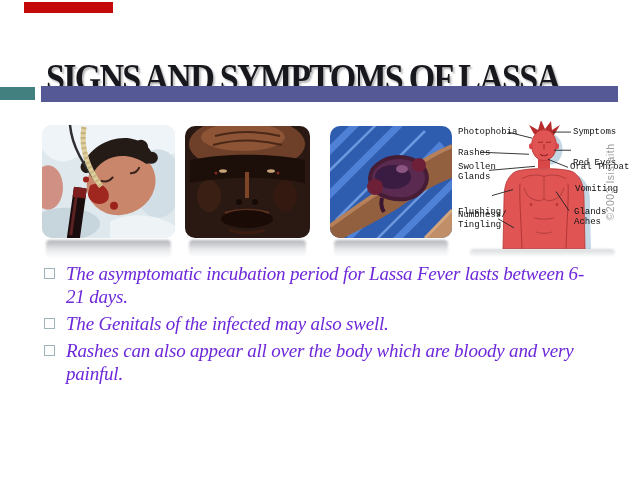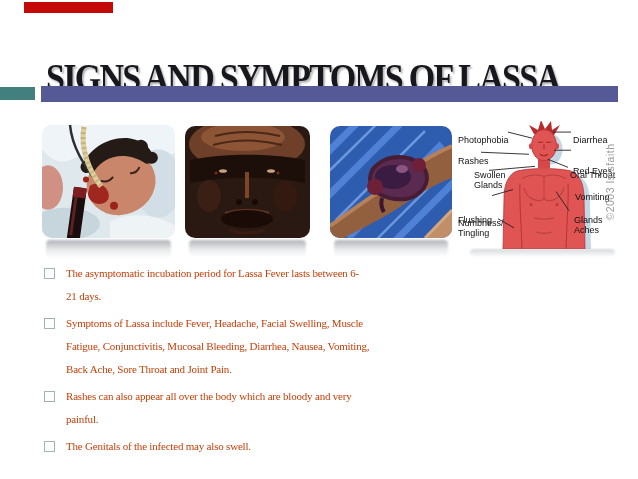--- a/index.html
+++ b/index.html
@@ -25,32 +25,32 @@
   .diagram{position:absolute;margin:0;padding:0;}
   .diagram svg.fig{display:block;width:100%;height:100%;}
 
   
   .refl{position:absolute;border-radius:4px;filter:blur(1px);
         background:linear-gradient(180deg, rgba(70,75,85,0.42), rgba(120,125,135,0.16) 55%, rgba(255,255,255,0));}
   .refl-light{position:absolute;border-radius:6px;filter:blur(1px);
         background:linear-gradient(180deg, rgba(150,155,162,0.40), rgba(255,255,255,0));}
 
   
-  .dlabel{position:absolute;font-family:Liberation Sans, sans-serif;font-size:9px;
-          line-height:10px;color:#111;white-space:pre;margin-top:8px;}
+  .dlabel{position:absolute;font-family:Liberation Mono, monospace;font-size:9px;
+          line-height:10px;color:#111;white-space:pre;}
   .watermark{position:absolute;left:104px;top:55px;width:100px;height:12px;text-align:center;
           transform:rotate(-90deg);font-family:"Liberation Sans", sans-serif;
           font-size:10.5px;color:#9a9a9a;letter-spacing:0.5px;white-space:nowrap;}
 
   
   .bullets{position:absolute;left:44px;top:262px;width:580px;}
   .bullet{display:flex;margin:0 0 4px 0;}
   .bullet-marker{flex:none;width:9px;height:9px;border:1px solid #9fb4b8;background:#fdfdfd;
                  margin:6px 11px 0 0;}
-  .bullet-text{font-size:11px;line-height:23px;letter-spacing:-0.2px;color:#c2410c;white-space:pre;}
+  .bullet-text{font-size:19px;line-height:23px;letter-spacing:-0.2px;color:#6d28d9;white-space:pre;font-style:italic;}
 </style>
 </head>
 <body>
 
 <div class="slide">
 
   <div class="accent-bar"></div>
 
   <h1 class="title">SIGNS AND SYMPTOMS OF LASSA</h1>
 
@@ -177,26 +177,26 @@
         <path d="M36,74 L57,68"></path>
         <path d="M42,97 L58,106"></path>
         <path d="M115,11 L97,11"></path>
         <path d="M115,29 L98,29"></path>
         <path d="M112,46 L92,38"></path>
         <path d="M113,89 L100,70"></path>
       </g>
     </svg>
     <div class="dlabel" style="left:2px;top:6px">Photophobia</div>
     <div class="dlabel" style="left:2px;top:27px">Rashes</div>
-    <div class="dlabel" style="left:18px;top:41px">Swollen
+    <div class="dlabel" style="left:2px;top:41px">Swollen
 Glands</div>
     <div class="dlabel" style="left:2px;top:86px">Flushing</div>
     <div class="dlabel" style="left:2px;top:89px">Numbness/
 Tingling</div>
-    <div class="dlabel" style="left:117px;top:6px">Diarrhea</div>
+    <div class="dlabel" style="left:117px;top:6px">Symptoms</div>
     <div class="dlabel" style="left:117px;top:37px">Red Eyes</div>
     <div class="dlabel" style="left:114px;top:41px">Oral Throat</div>
     <div class="dlabel" style="left:119px;top:63px">Vomiting</div>
     <div class="dlabel" style="left:118px;top:86px">Glands
 Aches</div>
     <div class="watermark">©2003 Isisfaith</div>
   </figure>
 
   <div class="refl" style="left:46px;top:240px;width:125px;height:18px;"></div>
   <div class="refl" style="left:189px;top:240px;width:117px;height:17px;"></div>
@@ -204,28 +204,22 @@
   <div class="refl-light" style="left:470px;top:249px;width:145px;height:8px;"></div>
 
   <div class="bullets">
     <div class="bullet">
       <span class="bullet-marker"></span>
       <span class="bullet-text">The asymptomatic incubation period for Lassa Fever lasts between 6-
 21 days.</span>
     </div>
     <div class="bullet">
       <span class="bullet-marker"></span>
-      <span class="bullet-text">Symptoms of Lassa include Fever, Headache, Facial Swelling, Muscle
-Fatigue, Conjunctivitis, Mucosal Bleeding, Diarrhea, Nausea, Vomiting,
-Back Ache, Sore Throat and Joint Pain.</span>
+      <span class="bullet-text">The Genitals of the infected may also swell.</span>
     </div>
     <div class="bullet">
       <span class="bullet-marker"></span>
       <span class="bullet-text">Rashes can also appear all over the body which are bloody and very
 painful.</span>
     </div>
-    <div class="bullet">
-      <span class="bullet-marker"></span>
-      <span class="bullet-text">The Genitals of the infected may also swell.</span>
-    </div>
   </div>
 
 </div>
 
 </body></html>

